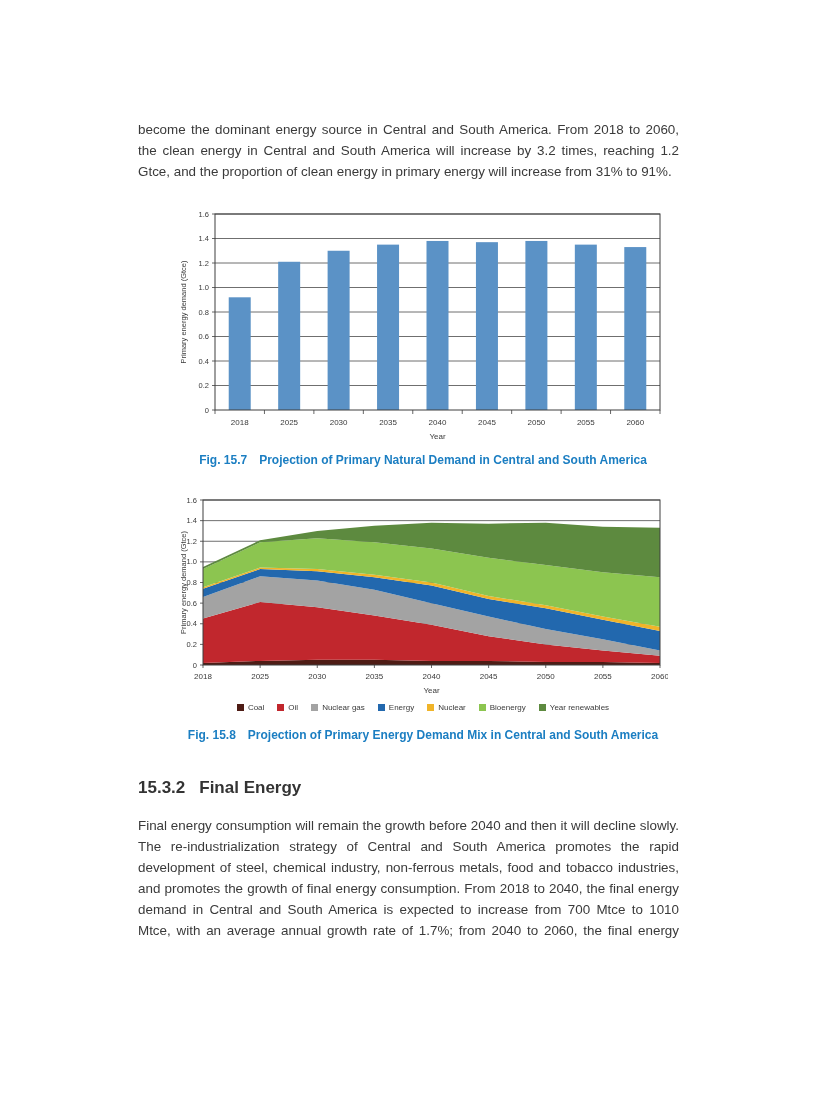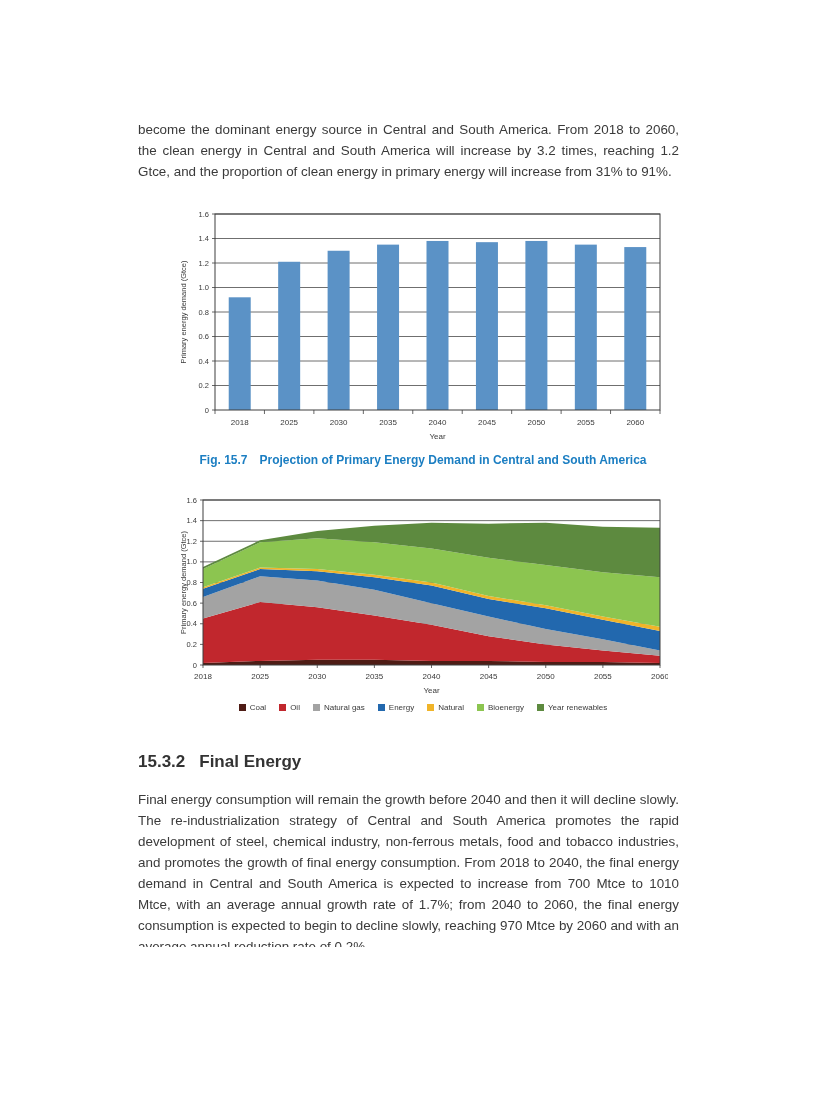--- a/index.html
+++ b/index.html
@@ -141,21 +141,21 @@
           <text x="31" y="60.60000000000003" text-anchor="end" font-size="7.5">1.2</text>
           <line x1="34" y1="58.00000000000003" x2="37" y2="58.00000000000003" stroke="#3f3f3f" stroke-width="0.8"></line>
           <text x="31" y="36.10000000000003" text-anchor="end" font-size="7.5">1.4</text>
           <line x1="34" y1="33.50000000000003" x2="37" y2="33.50000000000003" stroke="#3f3f3f" stroke-width="0.8"></line>
           <text x="31" y="11.600000000000028" text-anchor="end" font-size="7.5">1.6</text>
           <line x1="34" y1="9.000000000000028" x2="37" y2="9.000000000000028" stroke="#3f3f3f" stroke-width="0.8"></line>
           <text x="8" y="107" text-anchor="middle" font-size="7.5" transform="rotate(-90 8 107)">Primary energy demand (Gtce)</text>
           <text x="259.5" y="234" text-anchor="middle" font-size="8">Year</text>
         </svg>
       <div class="fig-caption">
-        <span class="fig-label">Fig. 15.7</span><span>Projection of Primary Energy Demand in Central and South America</span>
+        <span class="fig-label">Fig. 15.7</span><span>Projection of Primary Natural Demand in Central and South America</span>
       </div>
     </div>
 
     <div class="figure-block chart2-block">
       <svg id="chart-area" width="490" height="207" viewBox="0 0 490 207">
           <line x1="25" y1="154.375" x2="482" y2="154.375" stroke="#6f6f6f" stroke-width="1"></line>
           <line x1="25" y1="133.75" x2="482" y2="133.75" stroke="#6f6f6f" stroke-width="1"></line>
           <line x1="25" y1="113.125" x2="482" y2="113.125" stroke="#6f6f6f" stroke-width="1"></line>
           <line x1="25" y1="92.5" x2="482" y2="92.5" stroke="#6f6f6f" stroke-width="1"></line>
           <line x1="25" y1="71.875" x2="482" y2="71.875" stroke="#6f6f6f" stroke-width="1"></line>
@@ -213,39 +213,42 @@
           <span class="legend-item">
             <span class="legend-swatch" style="background: rgb(78, 28, 21);"></span>
             <span>Coal</span>
           </span>
           <span class="legend-item">
             <span class="legend-swatch" style="background: rgb(193, 39, 45);"></span>
             <span>Oil</span>
           </span>
           <span class="legend-item">
             <span class="legend-swatch" style="background: rgb(163, 163, 163);"></span>
-            <span>Natural gas</span>
+            <span>Nuclear gas</span>
           </span>
           <span class="legend-item">
             <span class="legend-swatch" style="background: rgb(34, 104, 174);"></span>
             <span>Energy</span>
           </span>
           <span class="legend-item">
             <span class="legend-swatch" style="background: rgb(240, 180, 41);"></span>
-            <span>Natural</span>
+            <span>Nuclear</span>
           </span>
           <span class="legend-item">
             <span class="legend-swatch" style="background: rgb(140, 197, 80);"></span>
             <span>Bioenergy</span>
           </span>
           <span class="legend-item">
             <span class="legend-swatch" style="background: rgb(93, 138, 63);"></span>
             <span>Year renewables</span>
           </span>
         </div>
+      <div class="fig-caption caption2">
+        <span class="fig-label">Fig. 15.8</span><span>Projection of Primary Energy Demand Mix in Central and South America</span>
+      </div>
     </div>
 
     <div class="section-heading">
       <span class="sec-num">15.3.2</span><span>Final Energy</span>
     </div>
 
     <p class="para" style="margin-top:17px;">Final energy consumption will remain the growth before 2040 and then it will decline slowly. The re-industrialization strategy of Central and South America promotes the rapid development of steel, chemical industry, non-ferrous metals, food and tobacco industries, and promotes the growth of final energy consumption. From 2018 to 2040, the final energy demand in Central and South America is expected to increase from 700 Mtce to 1010 Mtce, with an average annual growth rate of 1.7%; from 2040 to 2060, the final energy consumption is expected to begin to decline slowly, reaching 970 Mtce by 2060 and with an average annual reduction rate of 0.2%.</p>
 
   </div>
 

